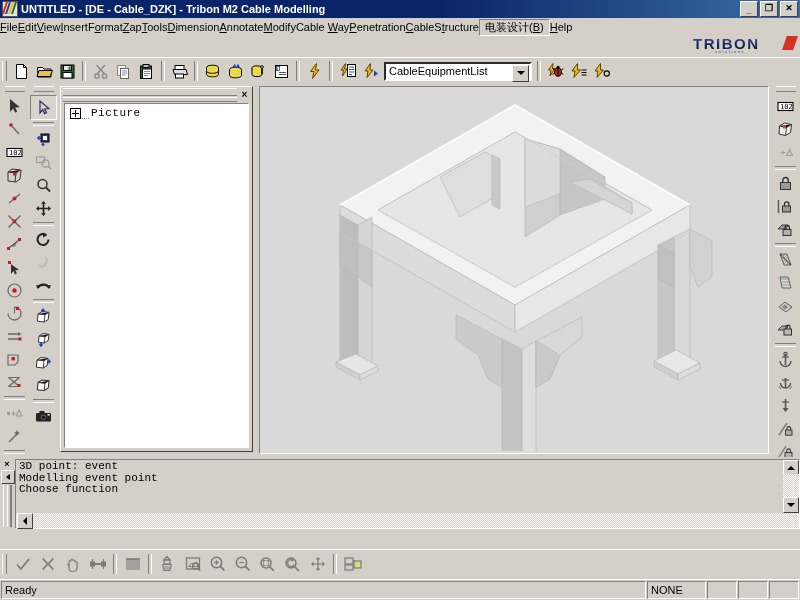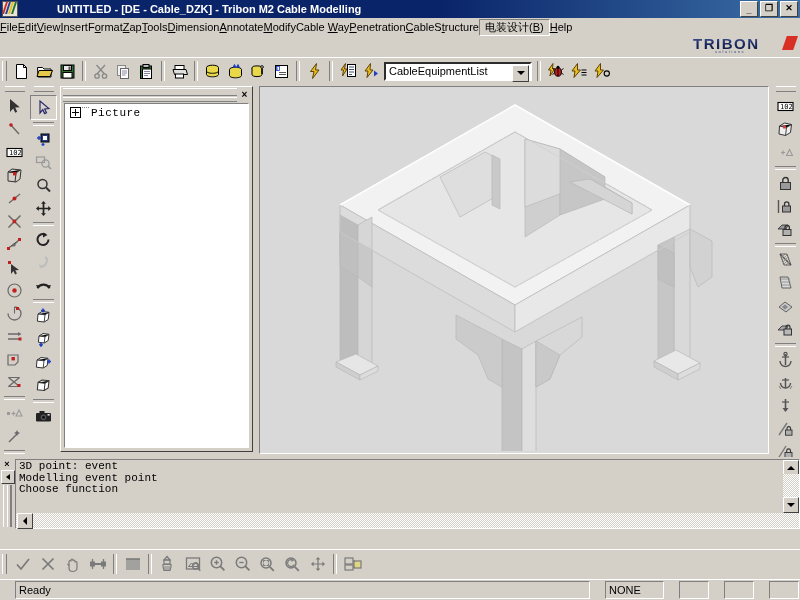--- a/index.html
+++ b/index.html
@@ -10,21 +10,21 @@
     font-size:11px;
     background:#d4d0c8;
     -webkit-font-smoothing:none;
   }
   #app{position:relative;width:800px;height:600px;background:#d4d0c8;}
 
   
   .titlebar{
     position:absolute;left:0;top:0;width:800px;height:18px;
     background:linear-gradient(to right,#0a246a 0%,#0a246a 55%,#3a6ea5 100%);
-    display:flex;align-items:center;gap:36px;
+    display:flex;align-items:center;
   }
   .title-icon{
     width:14px;height:14px;margin-left:2px;margin-right:3px;
     position:relative;flex:0 0 auto;overflow:hidden;
     background:#e8e4d8;border:1px solid #555;
   }
   .title-icon i{position:absolute;display:block;}
   .ti1{left:1px;top:0;width:2px;height:12px;background:#d0302a;transform:skewX(-18deg);}
   .ti2{left:4px;top:0;width:2px;height:12px;background:#2b3f8f;transform:skewX(-18deg);}
   .ti3{left:7px;top:0;width:2px;height:12px;background:#e0c020;transform:skewX(-18deg);}
@@ -182,21 +182,21 @@
     width:11px;height:11px;flex:0 0 auto;font-size:10px;font-weight:bold;
     line-height:10px;text-align:center;color:#000;cursor:default;
   }
   .tp-body{
     position:absolute;left:3px;top:16px;right:3px;bottom:3px;
     background:#ffffff;
     border-top:1px solid #808080;border-left:1px solid #808080;
     border-right:1px solid #ffffff;border-bottom:1px solid #ffffff;
     overflow:hidden;
   }
-  .tnode{display:flex;align-items:flex-start;margin:3px 0 0 5px;font-size:11px;}
+  .tnode{display:flex;align-items:flex-end;margin:3px 0 0 5px;font-size:11px;}
   .tnode-plus{
     width:9px;height:9px;flex:0 0 auto;
     border:1px solid #000;background:#fff;position:relative;margin-right:1px;
   }
   .tnode-plus:before{content:"";position:absolute;left:1px;top:4px;width:7px;height:1px;background:#000;}
   .tnode-plus:after{content:"";position:absolute;left:4px;top:1px;width:1px;height:7px;background:#000;}
   .tnode-dots{
     width:7px;height:1px;flex:0 0 auto;
     background:repeating-linear-gradient(to right,#808080 0 1px,transparent 1px 2px);
     margin-right:2px;
@@ -290,21 +290,21 @@
 
   
   .statusbar{
     position:absolute;left:0;bottom:0;width:800px;height:20px;
     background:#d4d0c8;display:flex;align-items:stretch;
     border-top:1px solid #ffffff;
   }
   .sbpanel{
     border-top:1px solid #808080;border-left:1px solid #808080;
     border-right:1px solid #ffffff;border-bottom:1px solid #ffffff;
-    margin:1px 0 1px 15px;display:flex;align-items:center;
+    margin:1px 0 1px 1px;display:flex;align-items:center;
     font-size:11px;padding:0 3px;box-sizing:border-box;
   }
   #sb-ready{flex:1 1 auto;}
   #sb-none{width:59px;justify-content:flex-start;}
   .sb-small{width:30px;}
 </style>
 </head>
 <body>
 
 <div id="app">

